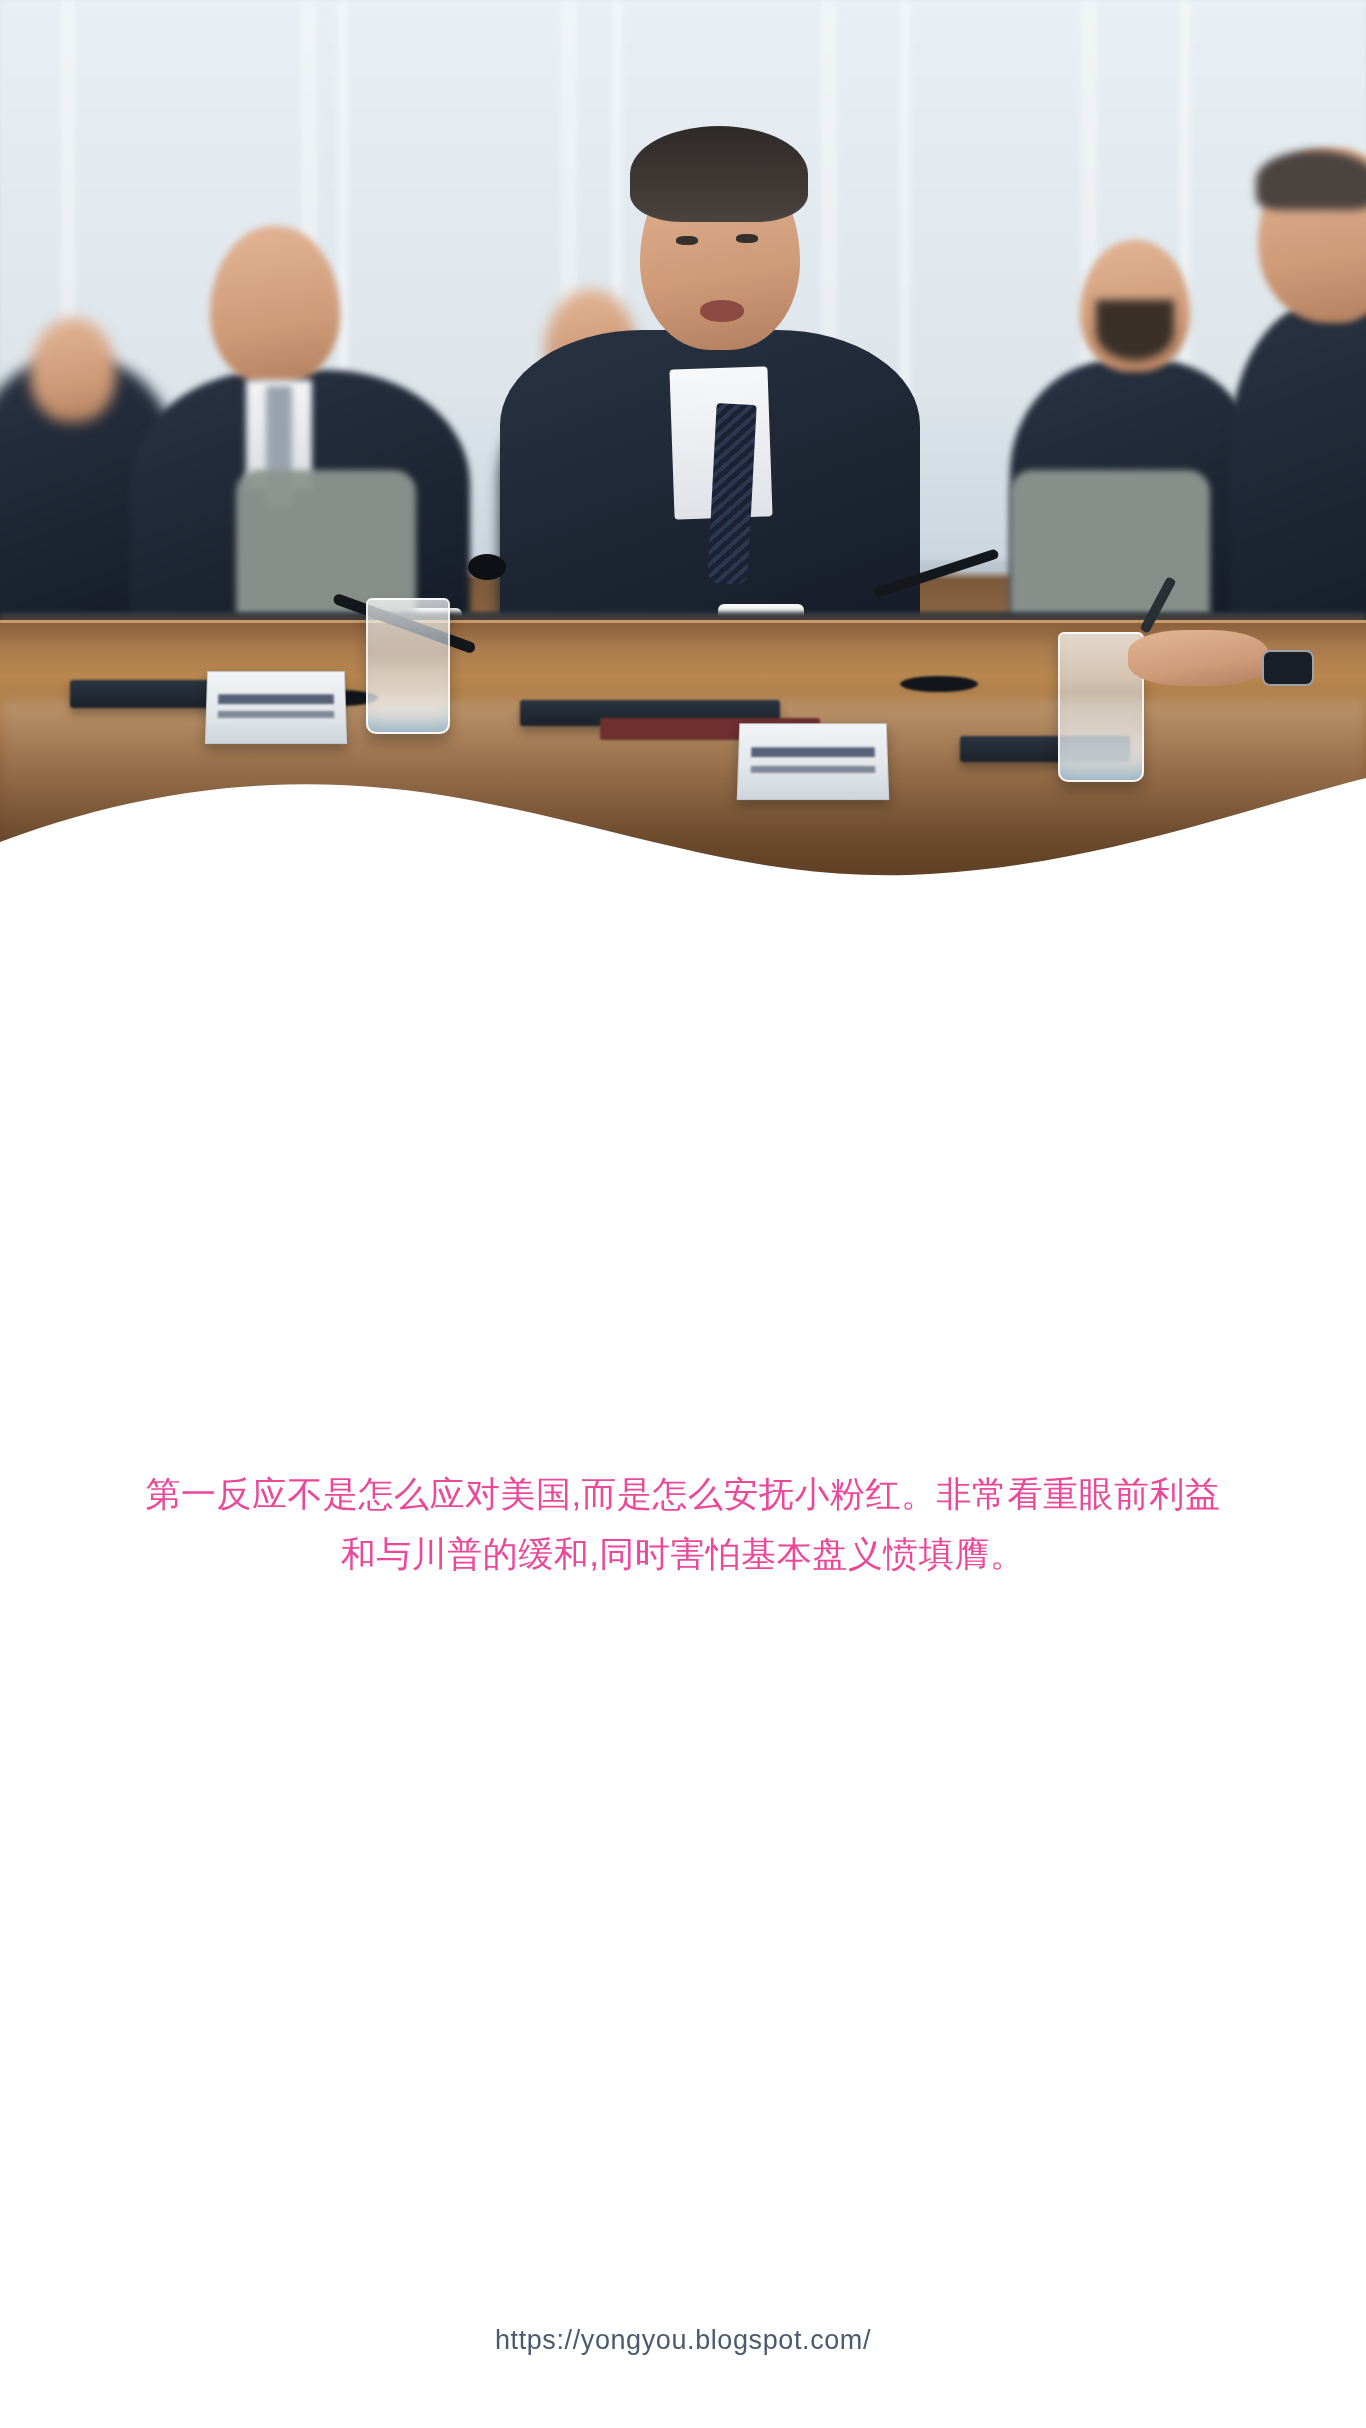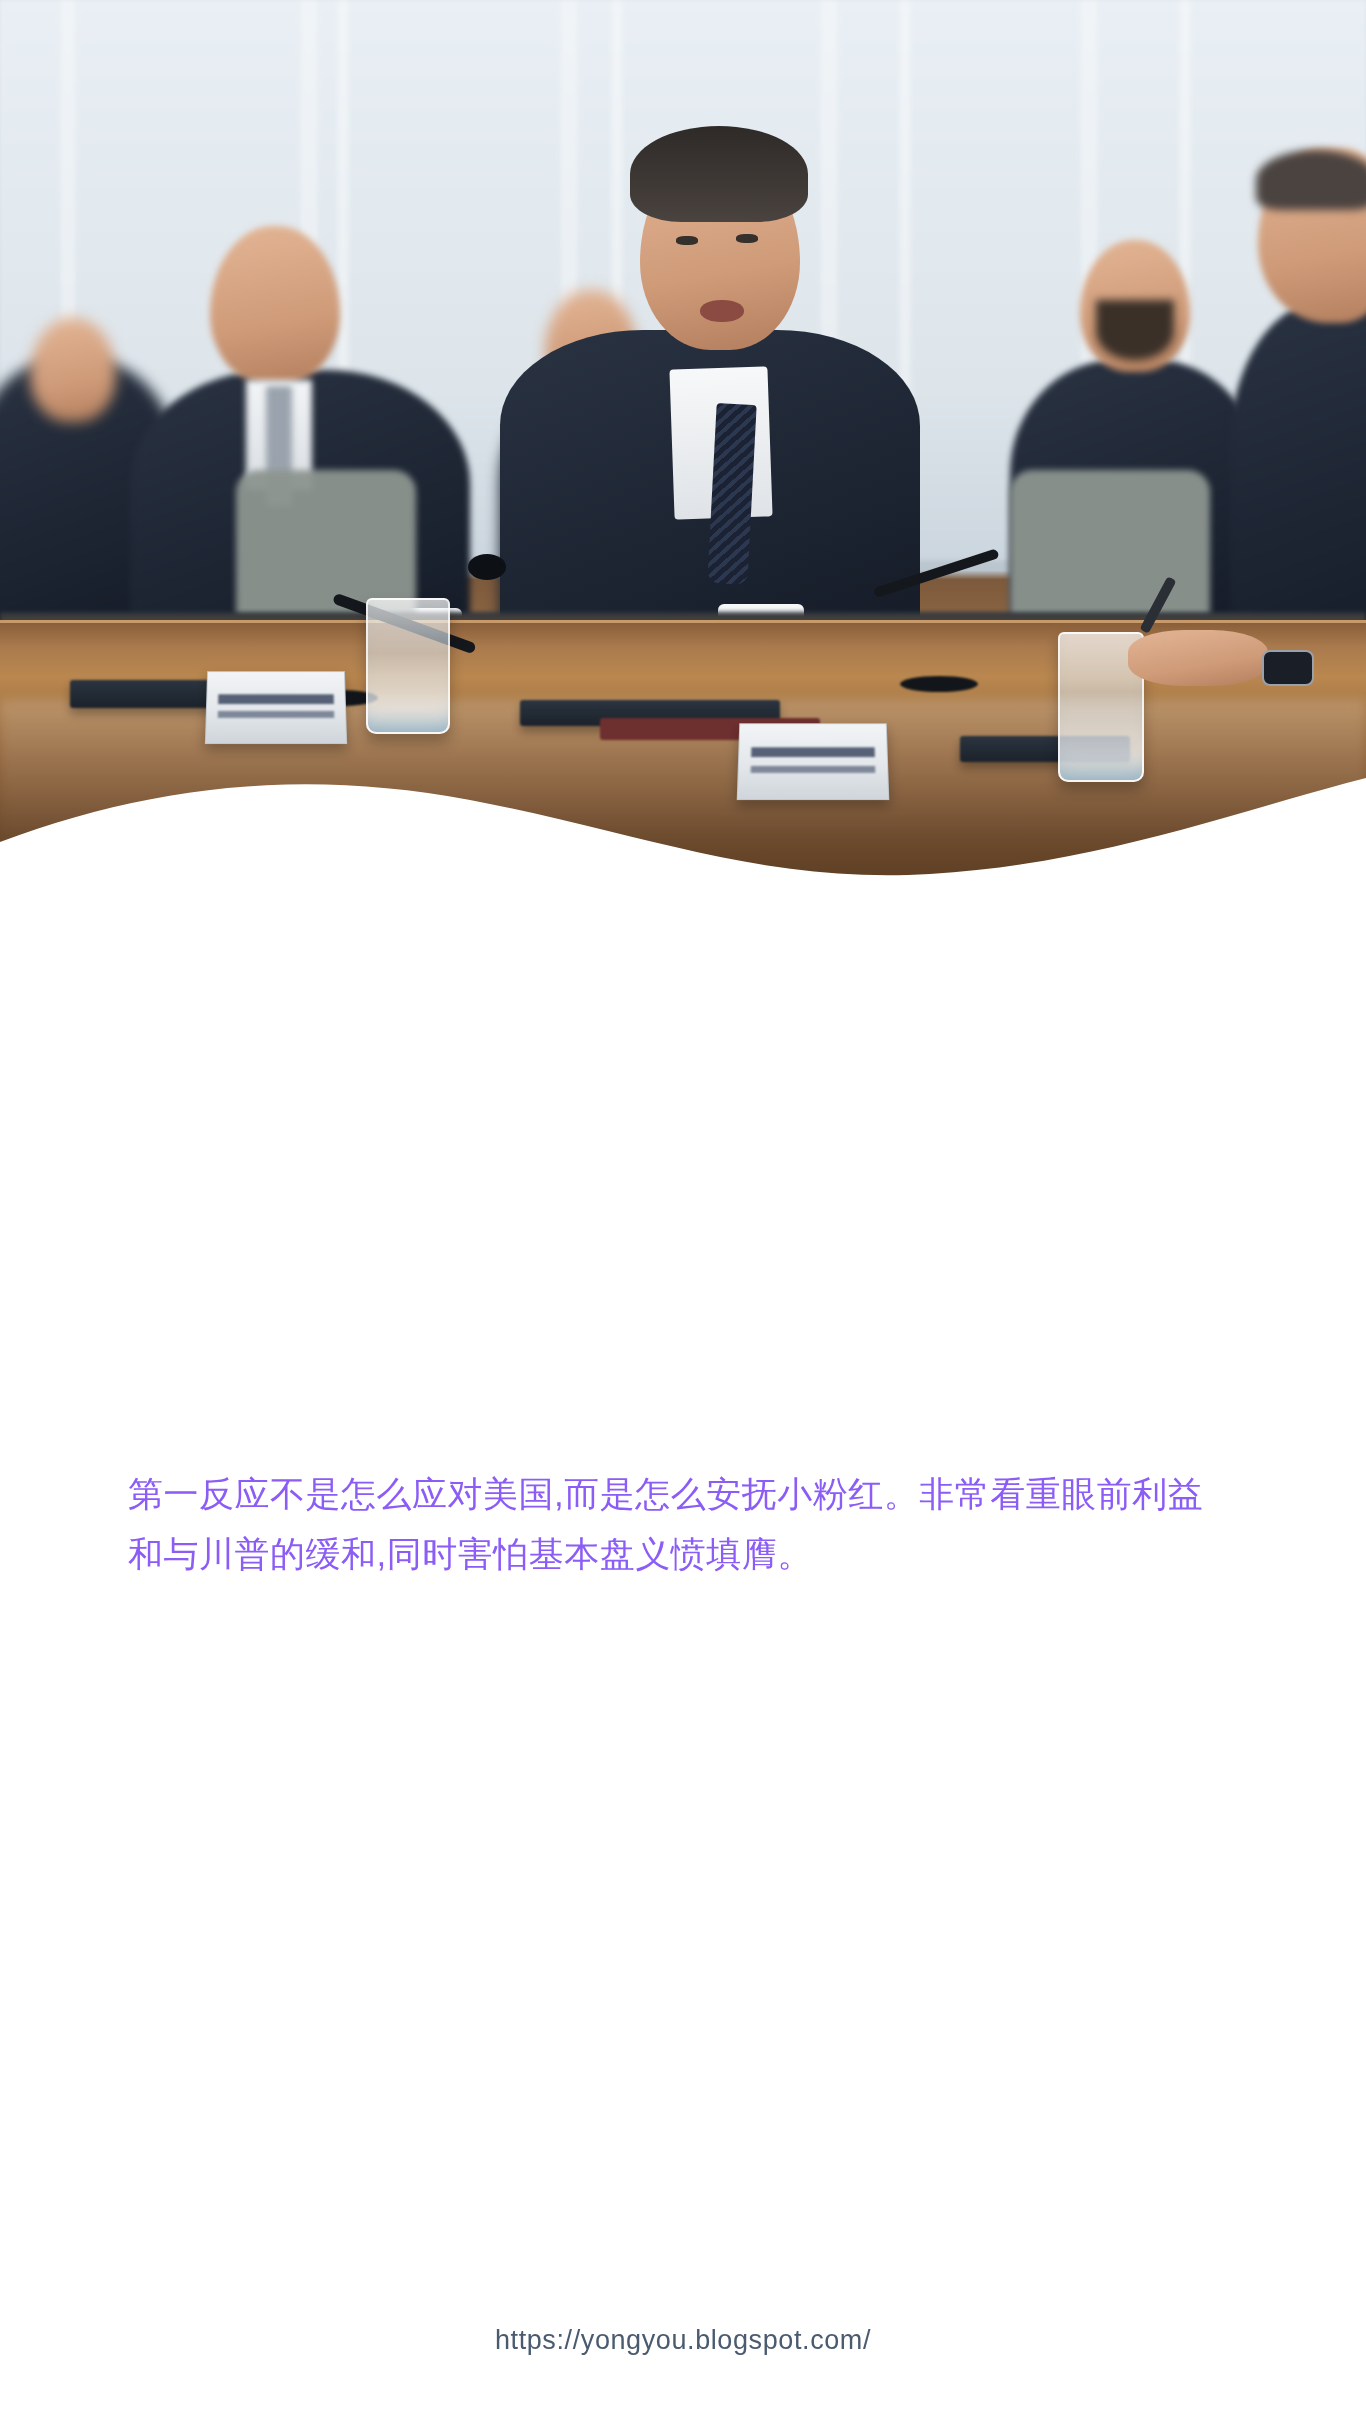--- a/index.html
+++ b/index.html
@@ -170,23 +170,24 @@
     font-size: 70px;
     line-height: 1.18;
     font-weight: 700;
     color: #1b3a64;
     letter-spacing: 2px;
   }
   .body-copy {
     margin-top: 64px;
     font-size: 35px;
     line-height: 1.72;
-    color: #8b5cf6;
+    color: #ec4899;
     letter-spacing: 0.5px;
     max-width: 1110px;
+    text-align: center;
   }
 
   
   .footer {
     position: absolute;
     left: 0; bottom: 72px;
     width: 1366px;
     text-align: center;
     margin-top: 13px;
   }

